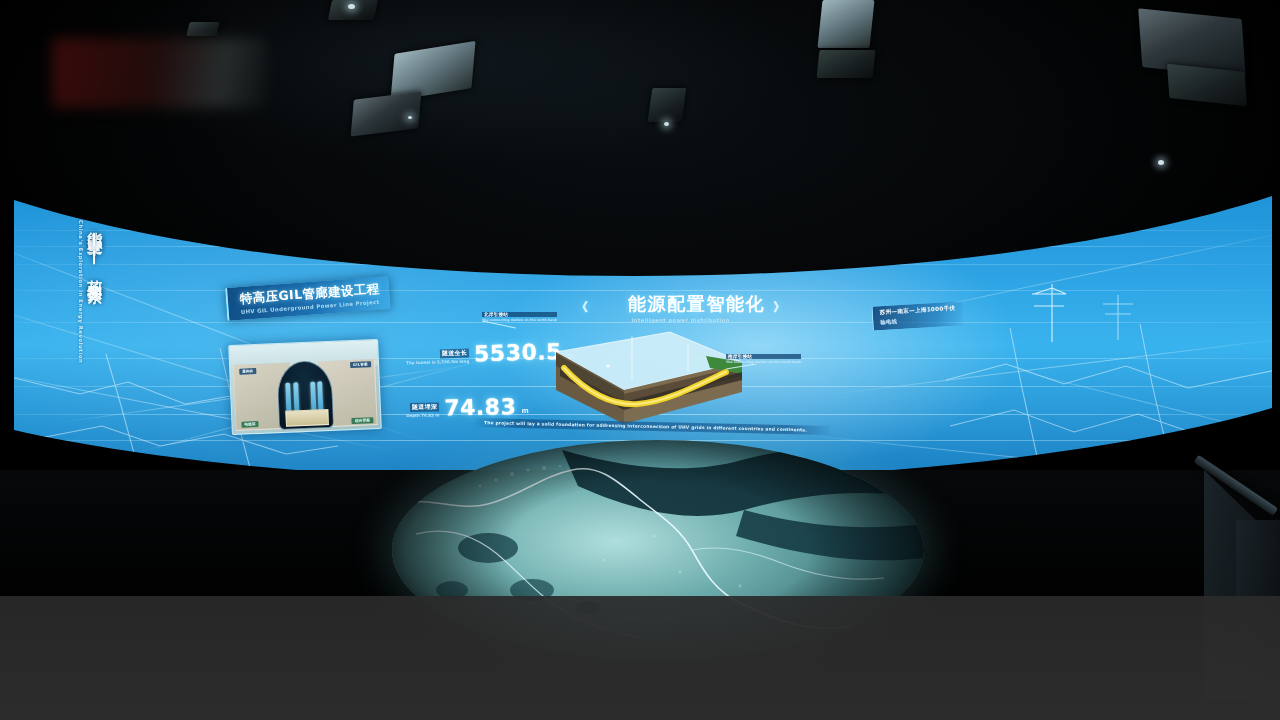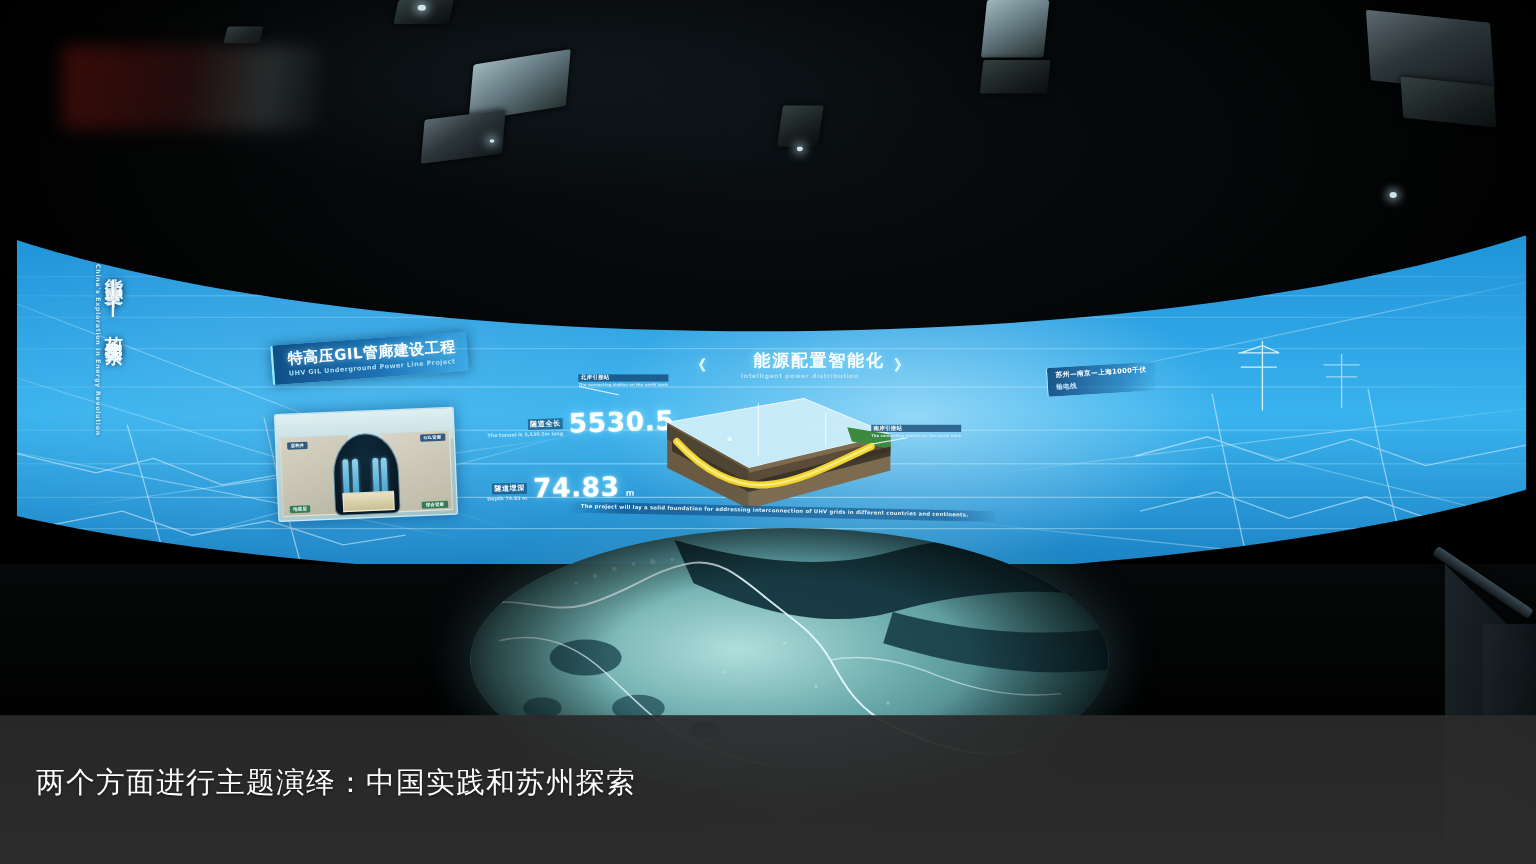--- a/index.html
+++ b/index.html
@@ -91,21 +91,21 @@
       background:rgba(8,52,96,.55);padding:0 2px;}
   .stat .lbl .en{font-size:4px;font-weight:700;color:#bfe4f8;white-space:nowrap;margin-top:1px;}
   .stat .num{font-size:22px;font-weight:700;color:#ffffff;line-height:.95;letter-spacing:.5px;
       text-shadow:0 0 9px rgba(130,225,255,.95),0 0 2px rgba(255,255,255,.9);
       font-family:"DejaVu Sans","Liberation Sans",sans-serif;}
   .stat .unit{font-size:7px;font-weight:700;color:#dff4ff;padding-bottom:3px;}
 
   .ctr-title{position:absolute;display:flex;align-items:center;gap:8px;white-space:nowrap;}
   .ctr-title .brk{font-size:12px;color:#e6fbff;font-weight:700;text-shadow:0 0 6px rgba(140,230,255,.9);}
   .ctr-title .tx{display:flex;flex-direction:column;align-items:center;}
-  .ctr-title .zh{font-size:14px;font-weight:700;color:#ffffff;letter-spacing:1.6px;
+  .ctr-title .zh{font-size:18px;font-weight:700;color:#ffffff;letter-spacing:1.6px;
       text-shadow:0 0 7px rgba(130,225,255,.95);padding-left:32px;}
   .ctr-title .en{font-size:5px;font-weight:700;color:#b6e2f7;letter-spacing:.5px;margin-top:1px;}
 
   
   .model{position:absolute;}
   .callout{position:absolute;}
   .callout .bar{height:1px;background:rgba(225,248,255,.85);}
   .callout .zh{font-size:4.6px;font-weight:700;color:#ffffff;background:rgba(10,58,105,.7);
       padding:0 2px;white-space:nowrap;letter-spacing:.2px;}
   .callout .en{font-size:3.2px;font-weight:700;color:#c3e6fa;white-space:nowrap;line-height:1.25;margin-top:1px;}
@@ -358,15 +358,14 @@
     <div class="fp-dark"></div>
   </div>
 
   <div class="rail" style="left:1196px;top:454px;width:96px;height:9px;transform:rotate(34deg);transform-origin:left center;"></div>
   <div class="pillar" style="left:1204px;top:470px;width:76px;height:230px;
        -webkit-clip-path:polygon(0 0, 100% 32%, 100% 100%, 0 100%);
        clip-path:polygon(0 0, 100% 32%, 100% 100%, 0 100%);"></div>
   <div class="pillar" style="left:1236px;top:520px;width:44px;height:180px;opacity:.9;"></div>
 
   <div class="sub-bar"></div>
-  <div class="sub-text">两个方面进行主题演绎：中国实践和苏州探索</div>
 
 </div>
 
 </body></html>

